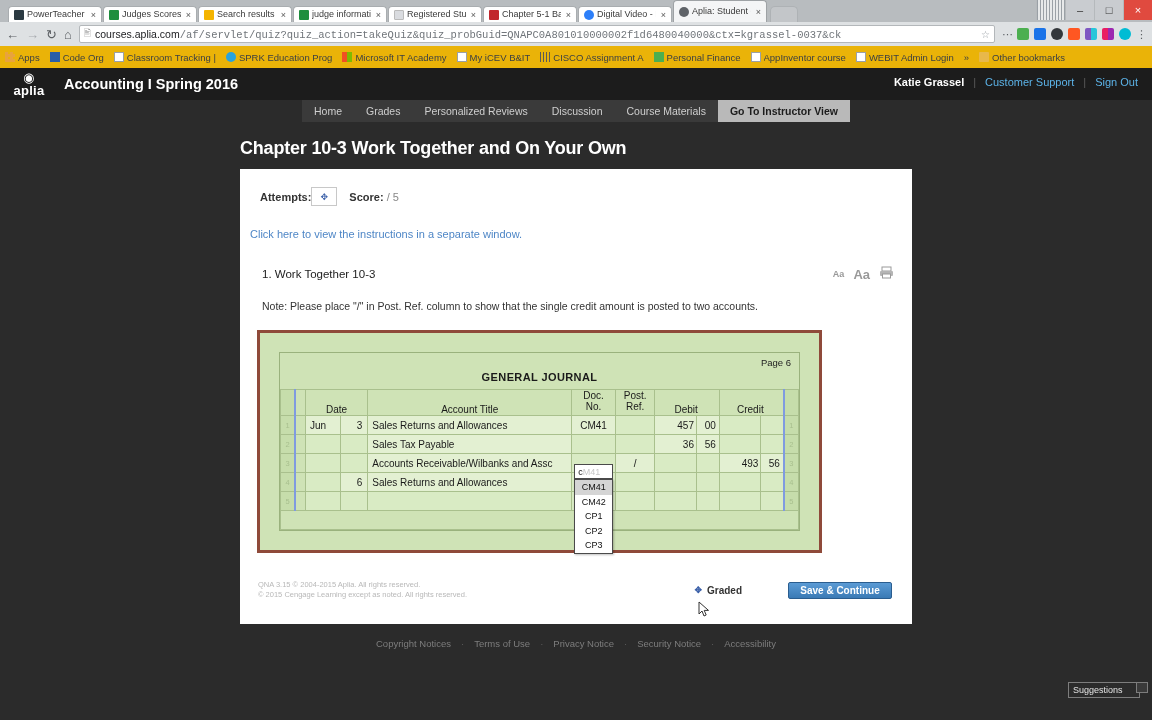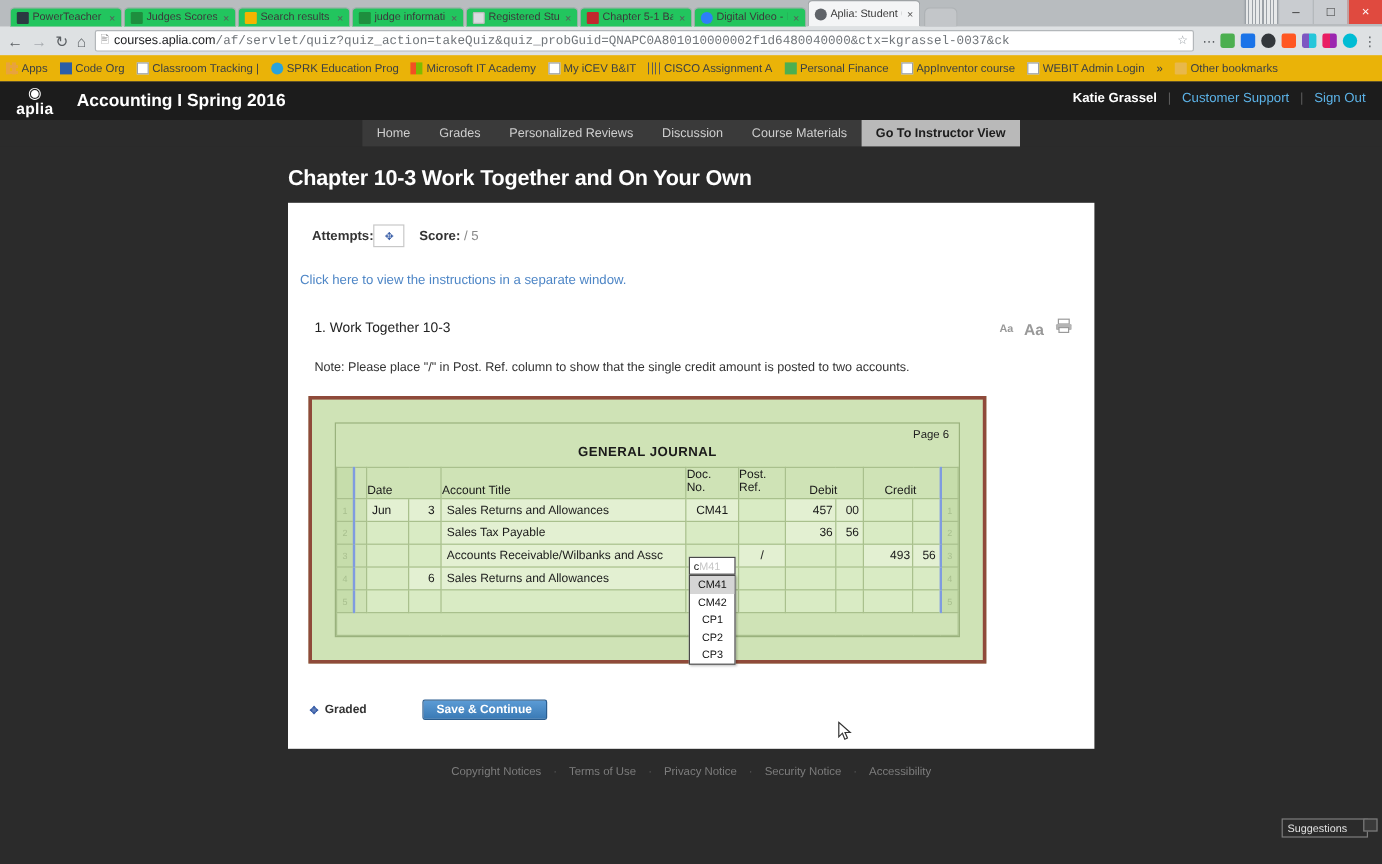--- a/index.html
+++ b/index.html
@@ -11,21 +11,21 @@
   }
 
   
   .browser { width: 1152px; height: 68px; background: #d6d9dc; position: relative; }
   .tabstrip {
     height: 22px; background: #b8bcbf;
     display: flex; align-items: flex-end; padding-left: 8px;
     position: relative;
   }
   .tab {
-    height: 16px; width: 94px; background: #22c55e;
+    height: 16px; width: 94px; background: #ffffff;
     display: flex; align-items: center; gap: 3px;
     padding: 0 3px 0 5px; margin-right: 1px;
     border-top-left-radius: 4px; border-top-right-radius: 4px;
     font-size: 9px; color: #3a3a3a; white-space: nowrap; overflow: hidden;
     border: 1px solid #a9adb0; border-bottom: none;
     position: relative;
   }
   .tab.active { background: #f4f5f6; height: 22px; border-color: #9ea2a5; }
   .tab .fav { width: 10px; height: 10px; flex: 0 0 10px; border-radius: 1px; }
   .tab .tlabel { flex: 1 1 auto; overflow: hidden; text-overflow: clip; font-size: 9px; line-height: 11px; }
@@ -122,21 +122,21 @@
   .journal-wrap { margin: 18px 0 0 17px; width: 565px; }
   .journal {
     border: 3px solid #8f4a3a; background: #cfe3b6; padding: 19px;
   }
   .journal-inner { border: 1px solid #9ab27d; }
   .jtop { position: relative; height: 36px; }
   .page-no { position: absolute; right: 8px; top: 4px; font-size: 9.5px; color: #222; }
   .gj-title { text-align: center; font-size: 11px; font-weight: bold; color: #1a1a1a; letter-spacing: .4px; padding-top: 18px; }
   table.jt { width: 100%; border-collapse: collapse; font-size: 10px; color: #1a1a1a; }
   table.jt td, table.jt th { border: 1px solid #a9c08d; padding: 0; height: 19px; font-weight: normal; }
-  .hdr td { text-align: left; vertical-align: bottom; height: 36px; padding-bottom: 2px; font-size: 10px; }
+  .hdr td { text-align: center; vertical-align: bottom; height: 36px; padding-bottom: 2px; font-size: 10px; }
   .hdr td.two { line-height: 11px; padding-bottom: 3px; }
   .c-rn { width: 14px; background: #c6ddab; color: #a8bf8e; font-size: 7.5px; text-align: center; }
   .c-blank { width: 10px; background: #cfe3b6; border-left: 2px solid #7f9be0 !important; }
   .c-mon { width: 34px; }
   .c-day { width: 26px; text-align: right; padding-right: 5px !important; }
   .c-acct { width: 196px; }
   .c-doc { width: 42px; text-align: center; }
   .c-post { width: 38px; text-align: center; }
   .c-dol { width: 40px; text-align: right; padding-right: 2px !important; }
   .c-cent { width: 22px; text-align: right; padding-right: 3px !important; }
@@ -509,20 +509,24 @@
                 </table>
             </div>
           </div>
         </div>
 
         <svg class="cursor-ico" viewBox="0 0 14 17">
           <path d="M1 1 L1 13 L4 10 L6 15 L8.2 14 L6.2 9.4 L10.5 9.4 Z" fill="#ffffff" stroke="#333" stroke-width="1"></path>
         </svg>
 
         <div class="card-foot">
+          <div class="copy">
+            <div>QNA 3.15 © 2004-2015 Aplia. All rights reserved.</div>
+            <div>© 2015 Cengage Learning except as noted. All rights reserved.</div>
+          </div>
           <div class="graded">
             <span class="diamond">✥</span>
             <span>Graded</span>
           </div>
           <div class="btn-save">Save &amp; Continue</div>
         </div>
       </div>
     </div>
 
     <div class="page-footer">

